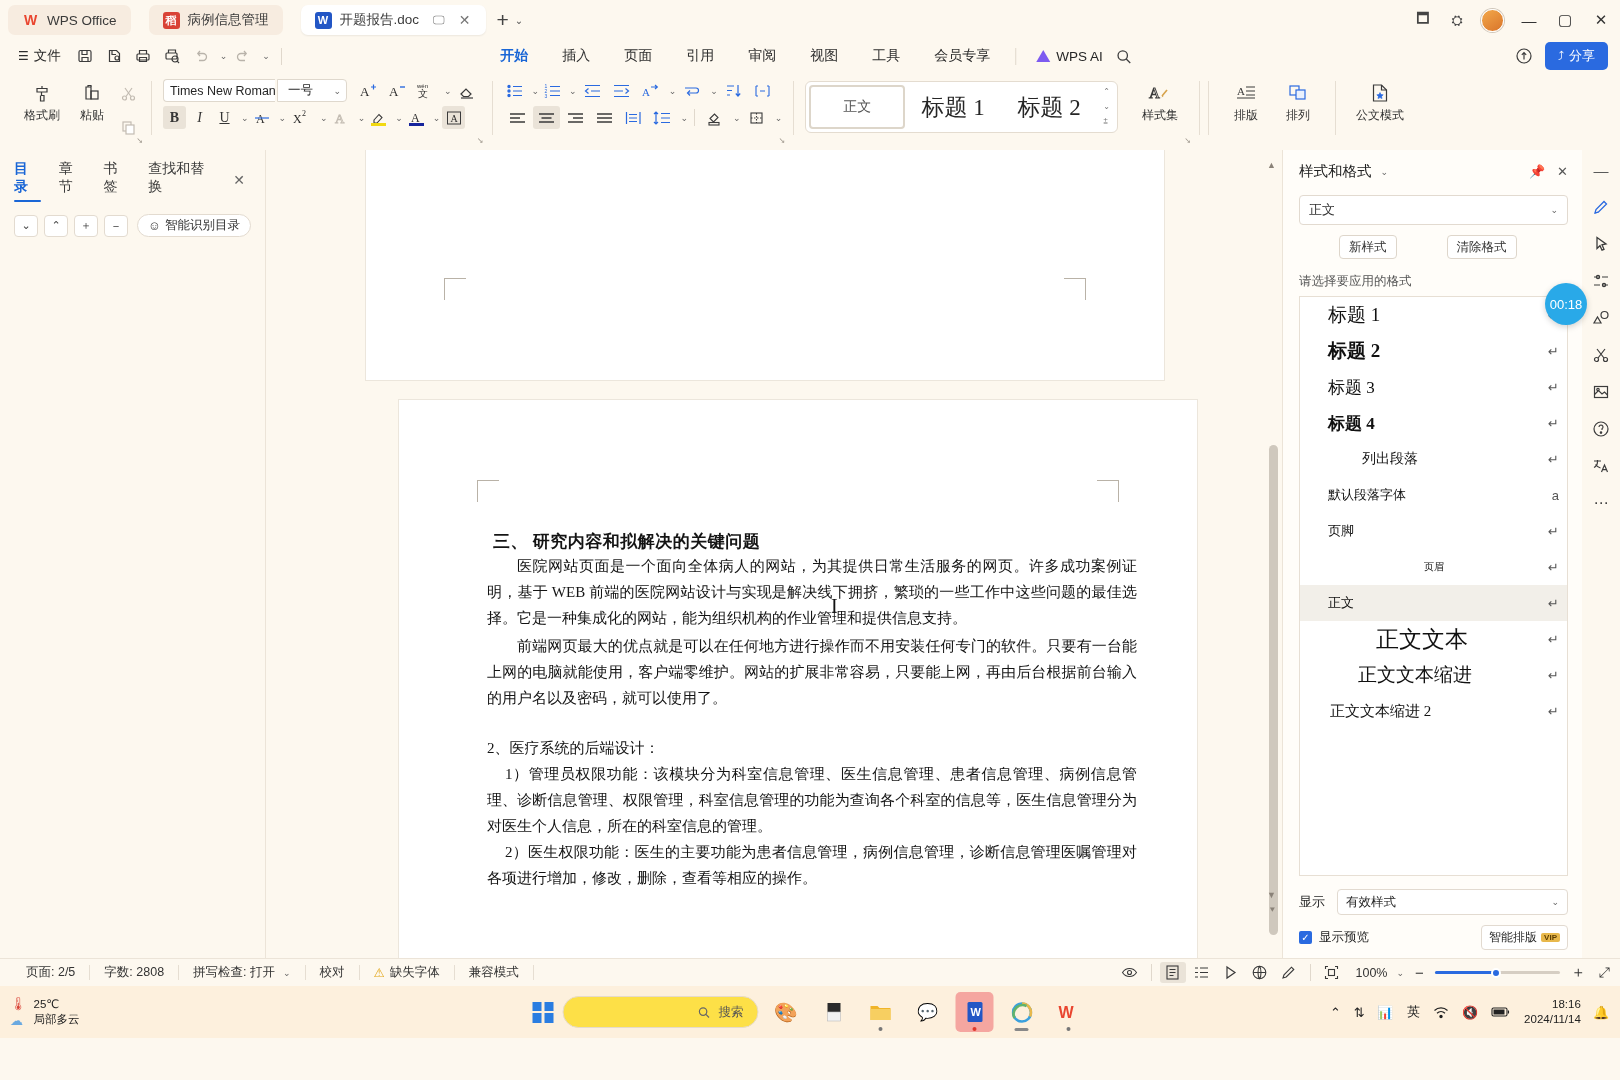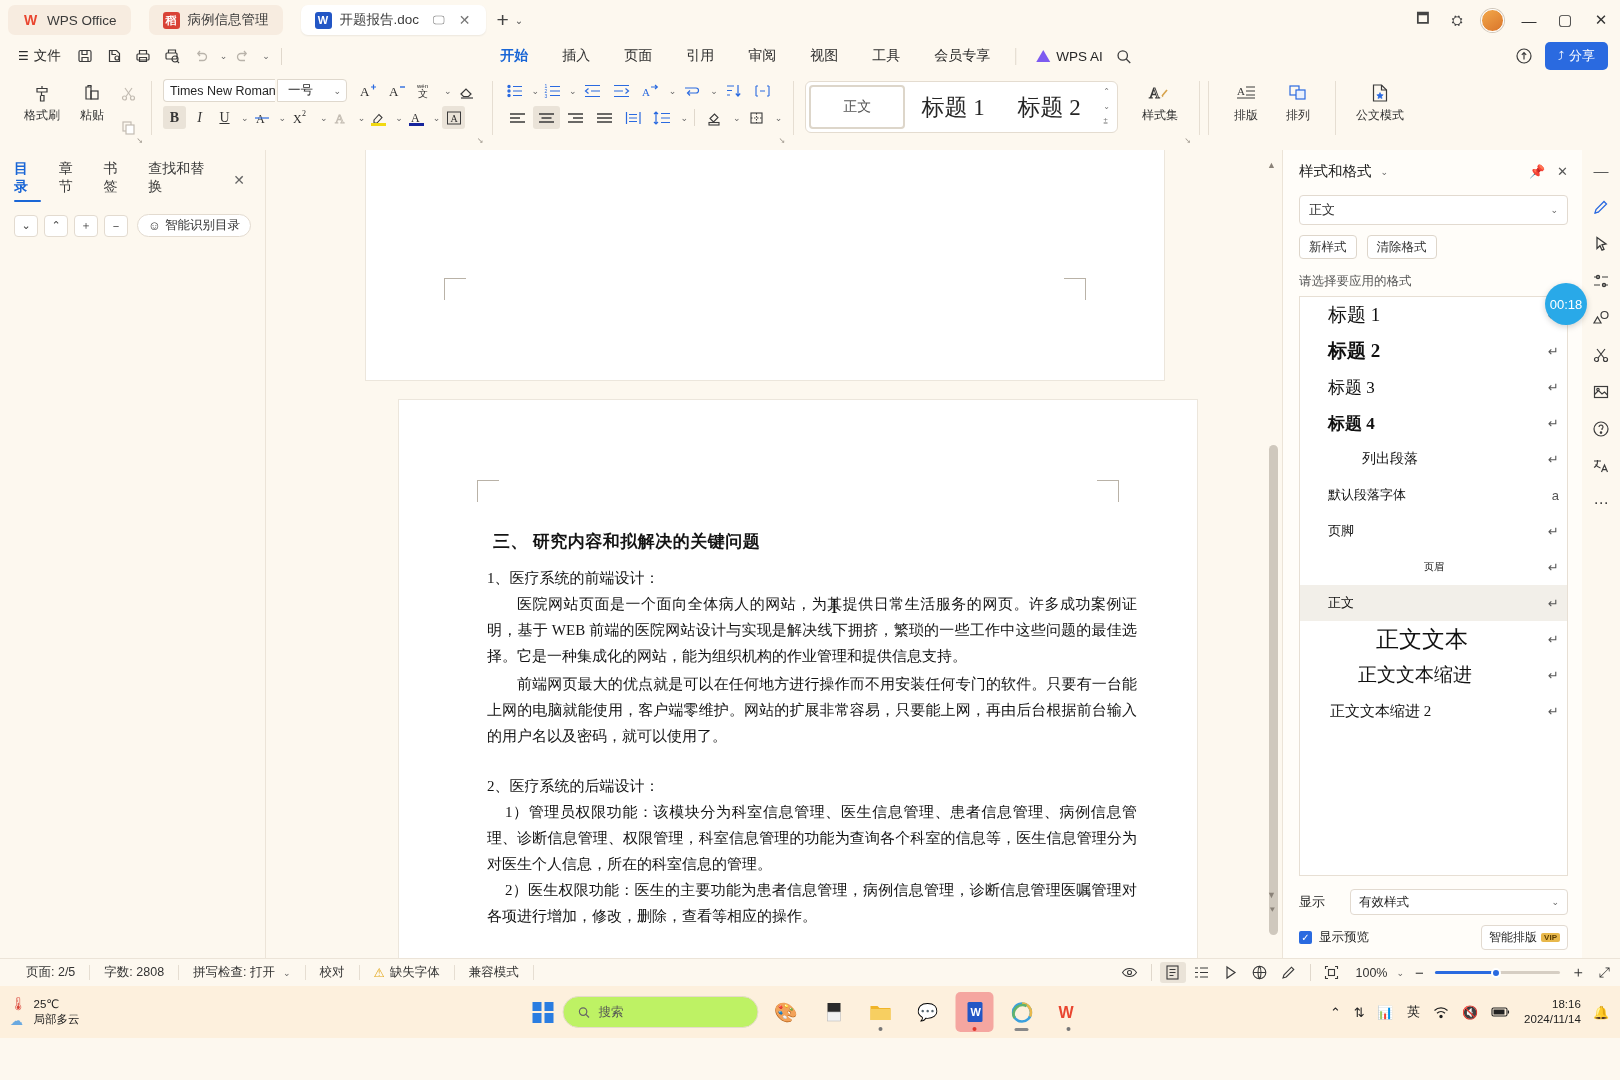--- a/index.html
+++ b/index.html
@@ -105,29 +105,29 @@
   .vscroll { position:absolute; right:4px; top:10px; width:9px; bottom:40px;}
   .vthumb { position:absolute; left:0; width:9px; background:#cfc8bd; border-radius:5px;}
   .scr-arrow { position:absolute; right:2px; color:#8a8278; font-size:9px;}
 
   
   .stylepane { width:300px; background:#fffdf9; border-left:1px solid #ece4d8; position:relative; padding:12px 14px 0 16px;}
   .sp-head { display:flex; align-items:center; gap:6px; font-size:14.5px; color:#222;}
   .sp-head .sp-acts { margin-left:auto; display:flex; gap:12px; color:#555; font-size:13px;}
   .sp-select { margin-top:14px; height:30px; border:1px solid #e2dad0; border-radius:4px; background:#fff; display:flex; align-items:center; justify-content:space-between; padding:0 9px; font-size:13px; color:#333;}
   .sp-btns { margin-top:10px; display:flex; gap:10px;}
-  .sp-btn { height:24px; border:1px solid #ded6cb; border-radius:4px; background:#fff; font-size:12.5px; padding:0 9px; display:flex; align-items:center; color:#333;}
+  .sp-btn { height:24px; border:1px solid #ded6cb; border-radius:4px; background:#fff; font-size:12.5px; padding:0 9px; display:flex; align-items:center; color:#333;margin-left:40px;}
   .sp-hint { margin-top:14px; font-size:12.5px; color:#555;}
   .sp-list { margin-top:6px; border:1px solid #e7dfd4; background:#fff; height:580px; position:relative; overflow:hidden;}
   .sp-row { height:36px; display:flex; align-items:center; padding:0 8px 0 14px; position:relative;}
   .sp-row.sel { background:#f2efe9;}
   .sp-row .rt { font-family:"Liberation Serif","DejaVu Serif",serif; color:#111; white-space:nowrap;}
   .sp-row .mk { margin-left:auto; color:#555; font-size:13px;}
   .sp-foot { position:absolute; left:16px; right:14px; bottom:8px;}
-  .sp-show { display:flex; align-items:center; gap:25px; font-size:13px; margin-bottom:10px;}
+  .sp-show { display:flex; align-items:center; gap:12px; font-size:13px; margin-bottom:10px;}
   .sp-showsel { flex:1; height:26px; border:1px solid #e2dad0; border-radius:4px; background:#fff; display:flex; align-items:center; justify-content:space-between; padding:0 8px; font-size:12.5px;}
   .sp-prev { display:flex; align-items:center; gap:7px; font-size:12.5px;}
   .cbx { width:13px; height:13px; border-radius:2px; background:#2a6ae0; color:#fff; font-size:10px; display:flex; align-items:center; justify-content:center;}
   .vipbtn { margin-left:auto; border:1px solid #e2dad0; border-radius:4px; background:#fff; font-size:12px; padding:3px 7px; display:flex; align-items:center; gap:4px;}
   .vip { background:#e8b84b; color:#5a3c00; font-size:8px; border-radius:2px; padding:0 3px; font-weight:bold;}
   .timerbadge { position:absolute; left:262px; top:133px; width:42px; height:42px; border-radius:50%; background:#29a9e8; color:#fff; font-size:13px; display:flex; align-items:center; justify-content:center; box-shadow:0 2px 6px rgba(0,0,0,.18);}
 
   
   .rail { width:38px; background:#fdf8ef; display:flex; flex-direction:column; align-items:center; padding-top:12px; gap:19px;}
   .rail .ri { color:#3c3c3c; font-size:15px; }
@@ -145,21 +145,21 @@
   .zoomknob { position:absolute; left:56px; top:-3.5px; width:10px;height:10px;border-radius:50%;background:#2a6ae0;border:2px solid #fff;}
 
   
   .taskbar { height:52px; background:#fdf0dd; display:flex; align-items:center; position:relative;}
   .weather { display:flex; align-items:center; gap:7px; padding-left:10px;}
   .wicons { display:flex; flex-direction:column; gap:2px;}
   .wtxt { font-size:11.5px; line-height:15px; color:#222;}
   .tb-center { position:absolute; left:50%; transform:translateX(-50%); display:flex; align-items:center; gap:9px;}
   .winlogo { width:21px;height:21px; display:grid; grid-template-columns:1fr 1fr; grid-template-rows:1fr 1fr; gap:2.5px;}
   .winlogo i { background:#2a7de1; display:block;}
-  .searchbox { width:196px; height:32px; border-radius:17px; background:#bef264; border:1px solid #e6dbcb; display:flex; align-items:center; gap:8px; padding:0 14px; font-size:12.5px; color:#555;}
+  .searchbox { width:196px; height:32px; border-radius:17px; background:#fde047; border:1px solid #e6dbcb; display:flex; align-items:center; gap:8px; padding:0 14px; font-size:12.5px; color:#555;justify-content:flex-end;}
   .tbapp { width:38px; height:40px; display:flex; align-items:center; justify-content:center; position:relative; border-radius:5px;}
   .tbapp.active { background:#f5a6a0;}
   .dotind { position:absolute; bottom:1px; left:50%; transform:translateX(-50%); width:4px;height:4px;border-radius:50%;background:#777;}
   .dotind.wide { width:14px; height:3px; border-radius:2px; background:#888;}
   .dotind.red { background:#e0392b;}
   .tb-right { position:absolute; right:10px; display:flex; align-items:center; gap:13px; font-size:13px; color:#222;}
   .clock { font-size:11.5px; line-height:15px; text-align:right;}
   svg { display:block; }
 </style>
 </head>
@@ -623,21 +623,20 @@
         <div class="crop tl" style="bottom:80px; border-top:1px solid #b9b2a7;"></div>
         <div class="crop tr" style="bottom:80px; border-top:1px solid #b9b2a7;"></div>
       </div>
 
       <div class="page pg2">
         <div class="crop tl" style="top:80px;border-top:1px solid #b9b2a7;"></div>
         <div class="crop tr" style="top:80px;border-top:1px solid #b9b2a7;"></div>
 
         <div class="doc-text" style="position:absolute; left:88px; right:60px; top:130px;">
           <div class="h2" style="margin-left:6px">三、 研究内容和拟解决的关键问题</div>
-          <div class="para" style="margin-top:12px">1、医疗系统的前端设计：</div>
           <div class="para" style="text-indent:2em">医院网站页面是一个面向全体病人的网站，为其提供日常生活服务的网页。许多成功案例证明，基于 WEB 前端的医院网站设计与实现是解决线下拥挤，繁琐的一些工作中这些问题的最佳选择。它是一种集成化的网站，能为组织机构的作业管理和提供信息支持。</div>
           <div class="para" style="text-indent:2em; margin-top:2px">前端网页最大的优点就是可以在任何地方进行操作而不用安装任何专门的软件。只要有一台能上网的电脑就能使用，客户端零维护。网站的扩展非常容易，只要能上网，再由后台根据前台输入的用户名以及密码，就可以使用了。</div>
           <div class="para" style="margin-top:24px">2、医疗系统的后端设计：</div>
           <div class="para" style="text-indent:1.2em">1）管理员权限功能：该模块分为科室信息管理、医生信息管理、患者信息管理、病例信息管理、诊断信息管理、权限管理，科室信息管理的功能为查询各个科室的信息等，医生信息管理分为对医生个人信息，所在的科室信息的管理。</div>
           <div class="para" style="text-indent:1.2em">2）医生权限功能：医生的主要功能为患者信息管理，病例信息管理，诊断信息管理医嘱管理对各项进行增加，修改，删除，查看等相应的操作。</div>
         </div>
         <span class="caret" style="left:432px; top:195px;">I</span>
       </div>
 
       <div class="vscroll">

